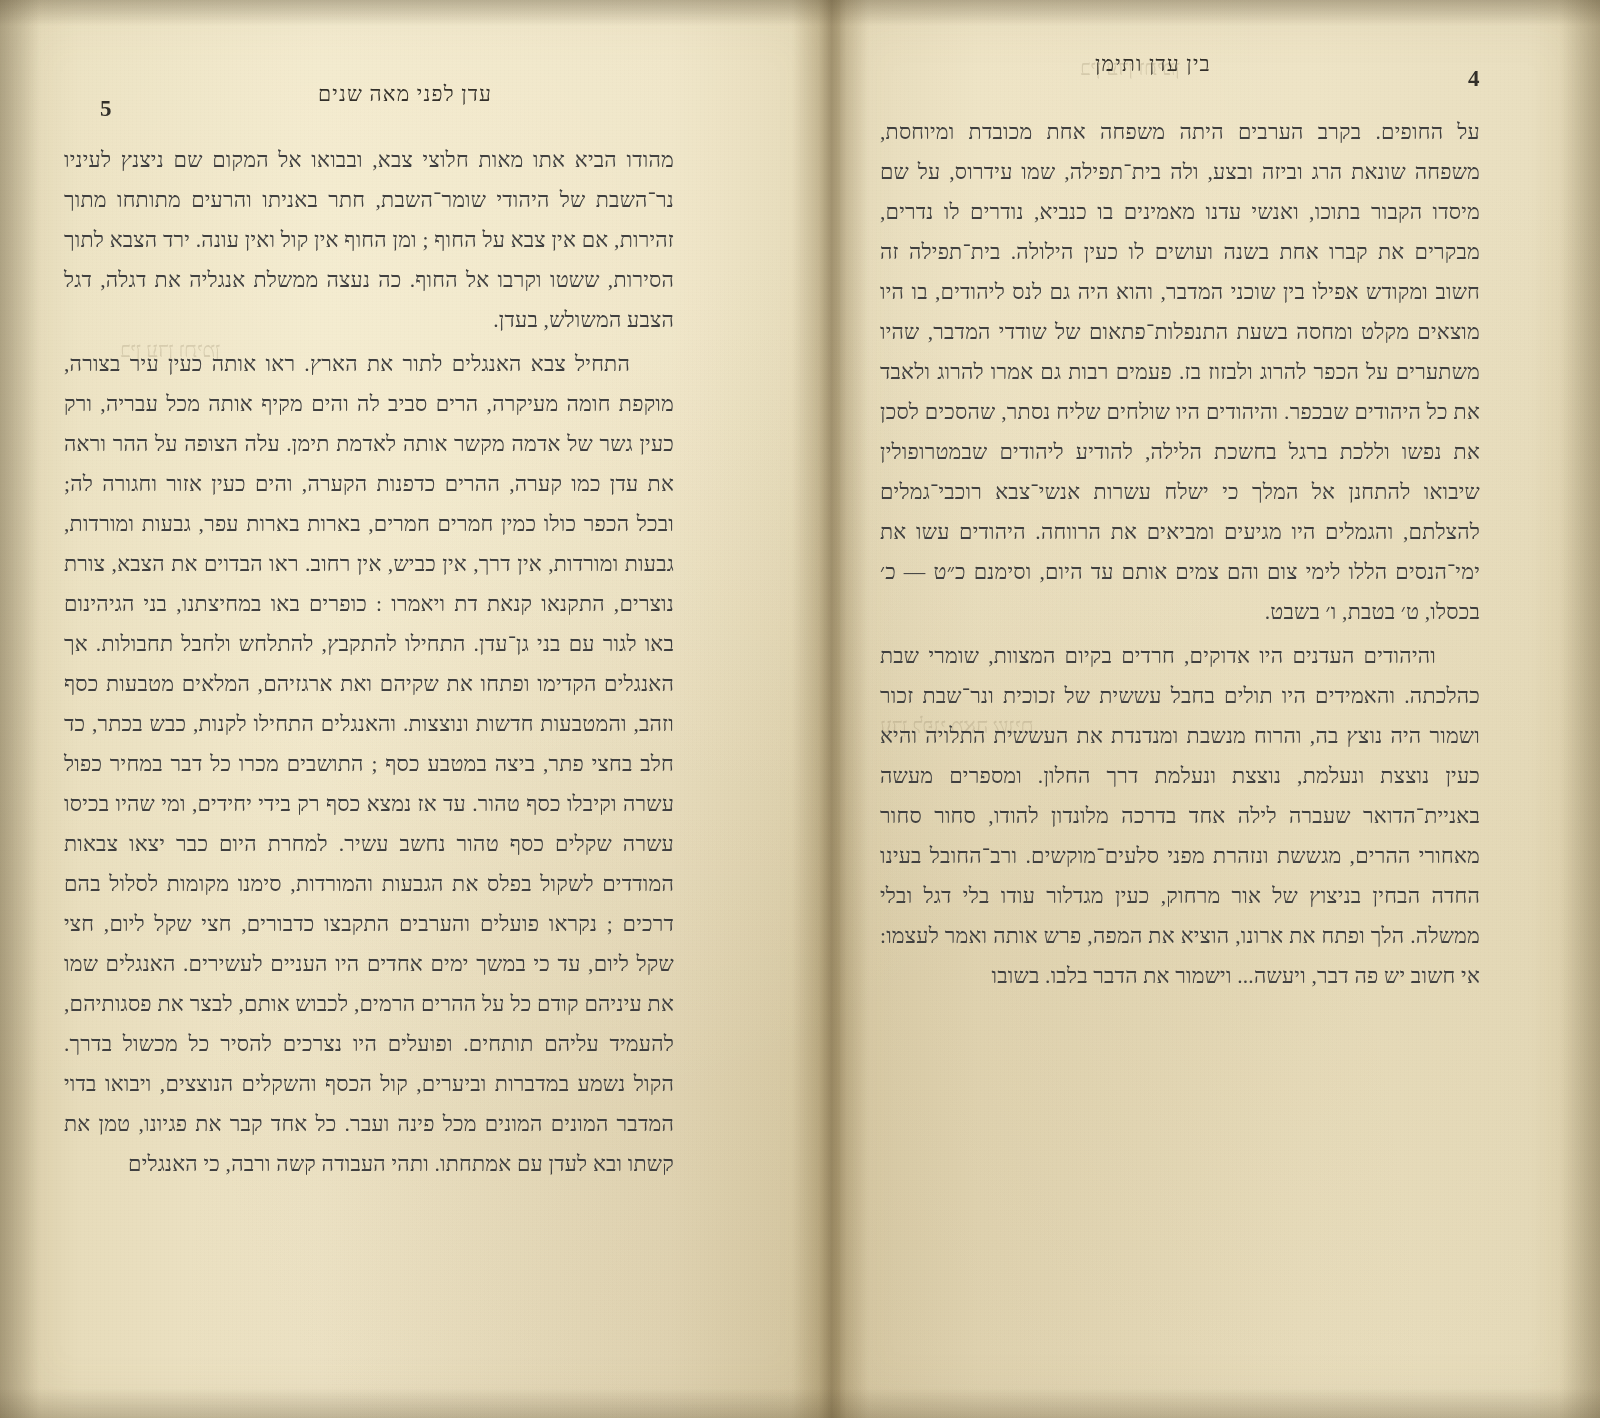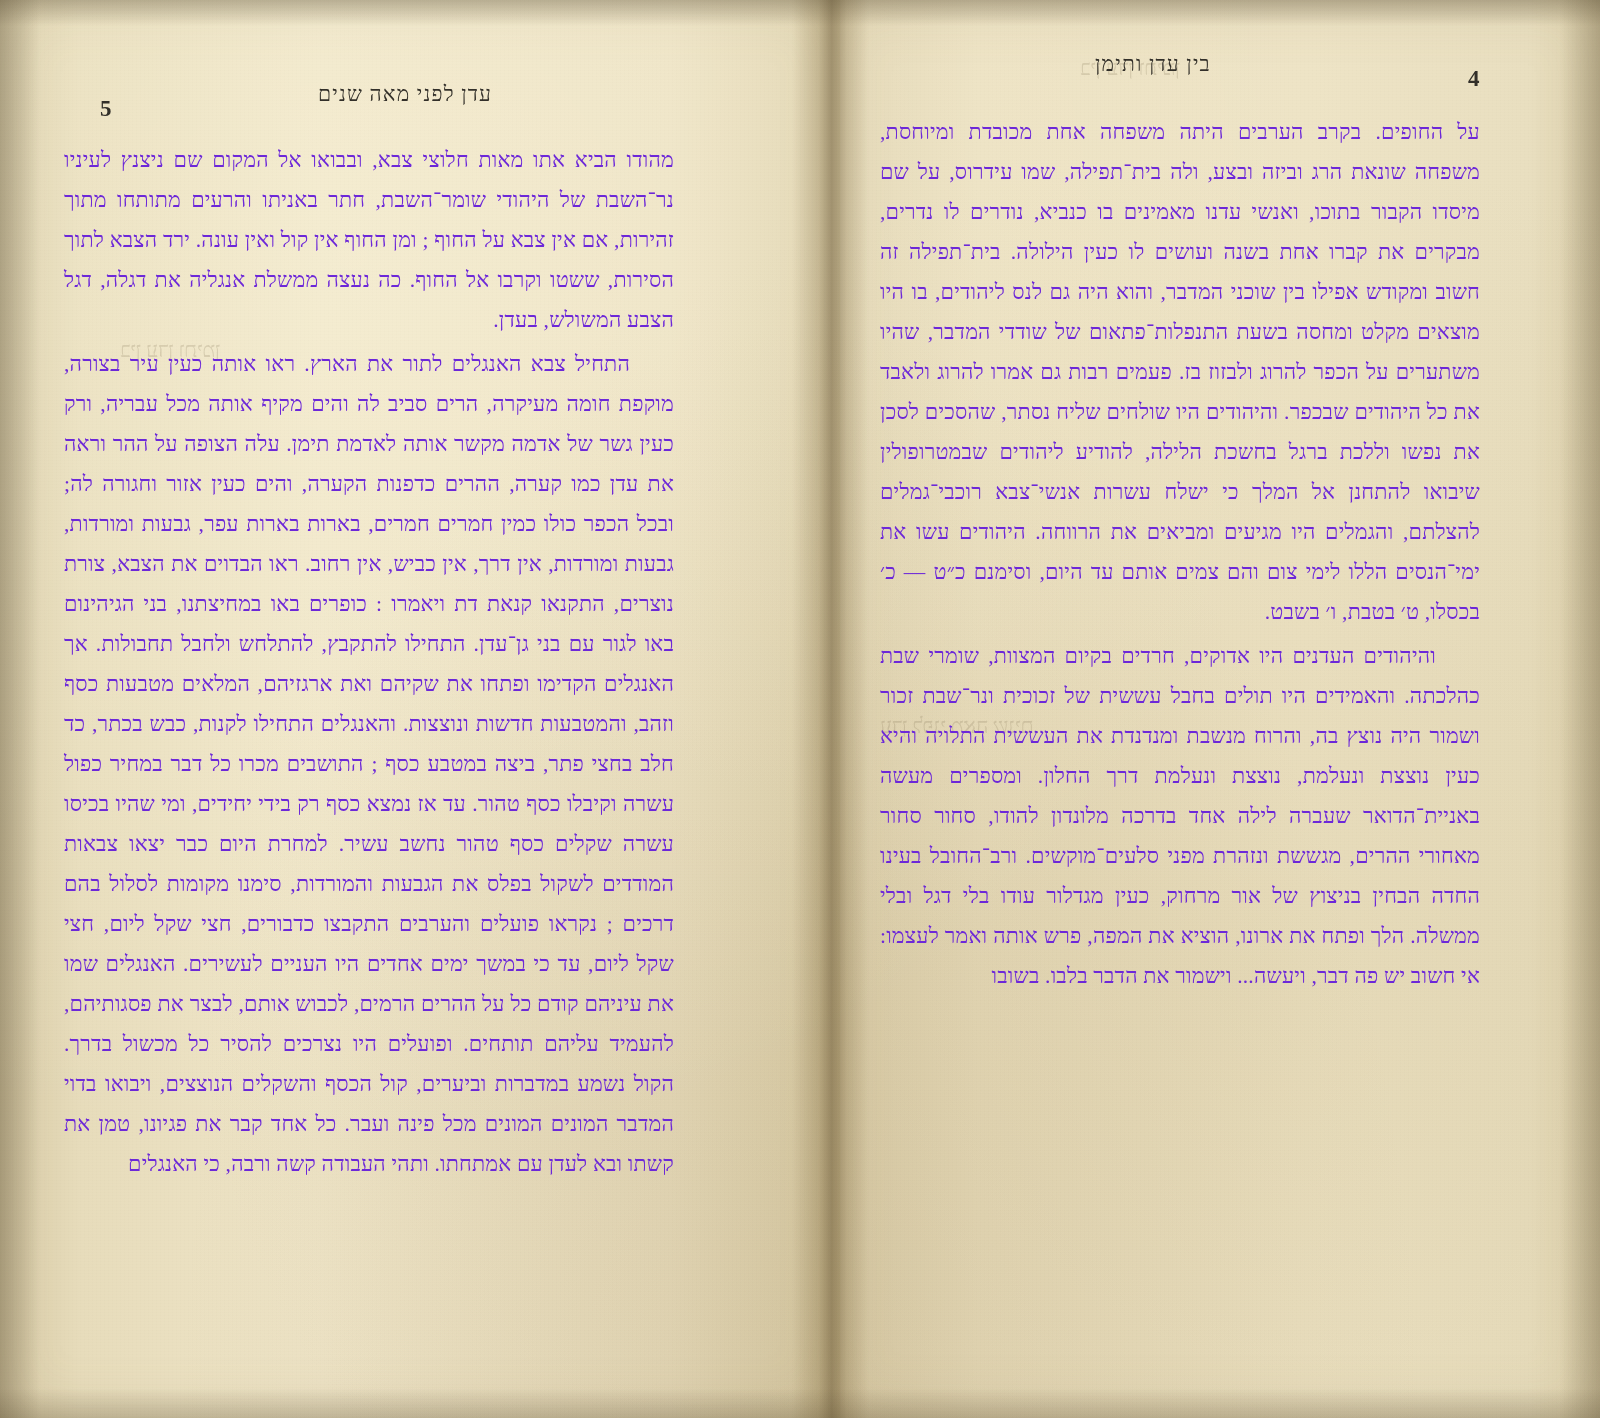--- a/index.html
+++ b/index.html
@@ -83,21 +83,21 @@
       radial-gradient(ellipse at 22% 18%, rgba(255,250,225,0.35), rgba(255,250,225,0) 55%),
       radial-gradient(ellipse at 78% 70%, rgba(190,170,120,0.18), rgba(190,170,120,0) 60%),
       radial-gradient(ellipse at 50% 100%, rgba(160,140,95,0.20), rgba(160,140,95,0) 55%);
   }
 
   
   .page-col {
     position: absolute;
     direction: rtl;
     text-align: justify;
-    color: #6d28d9;
+    color: #404040;
     font-size: 21.5px;
     line-height: 40px;
     letter-spacing: 0.2px;
   }
   .page-col.right-col {
     left: 880px;
     top: 112px;
     width: 600px;
   }
   .page-col.left-col {

